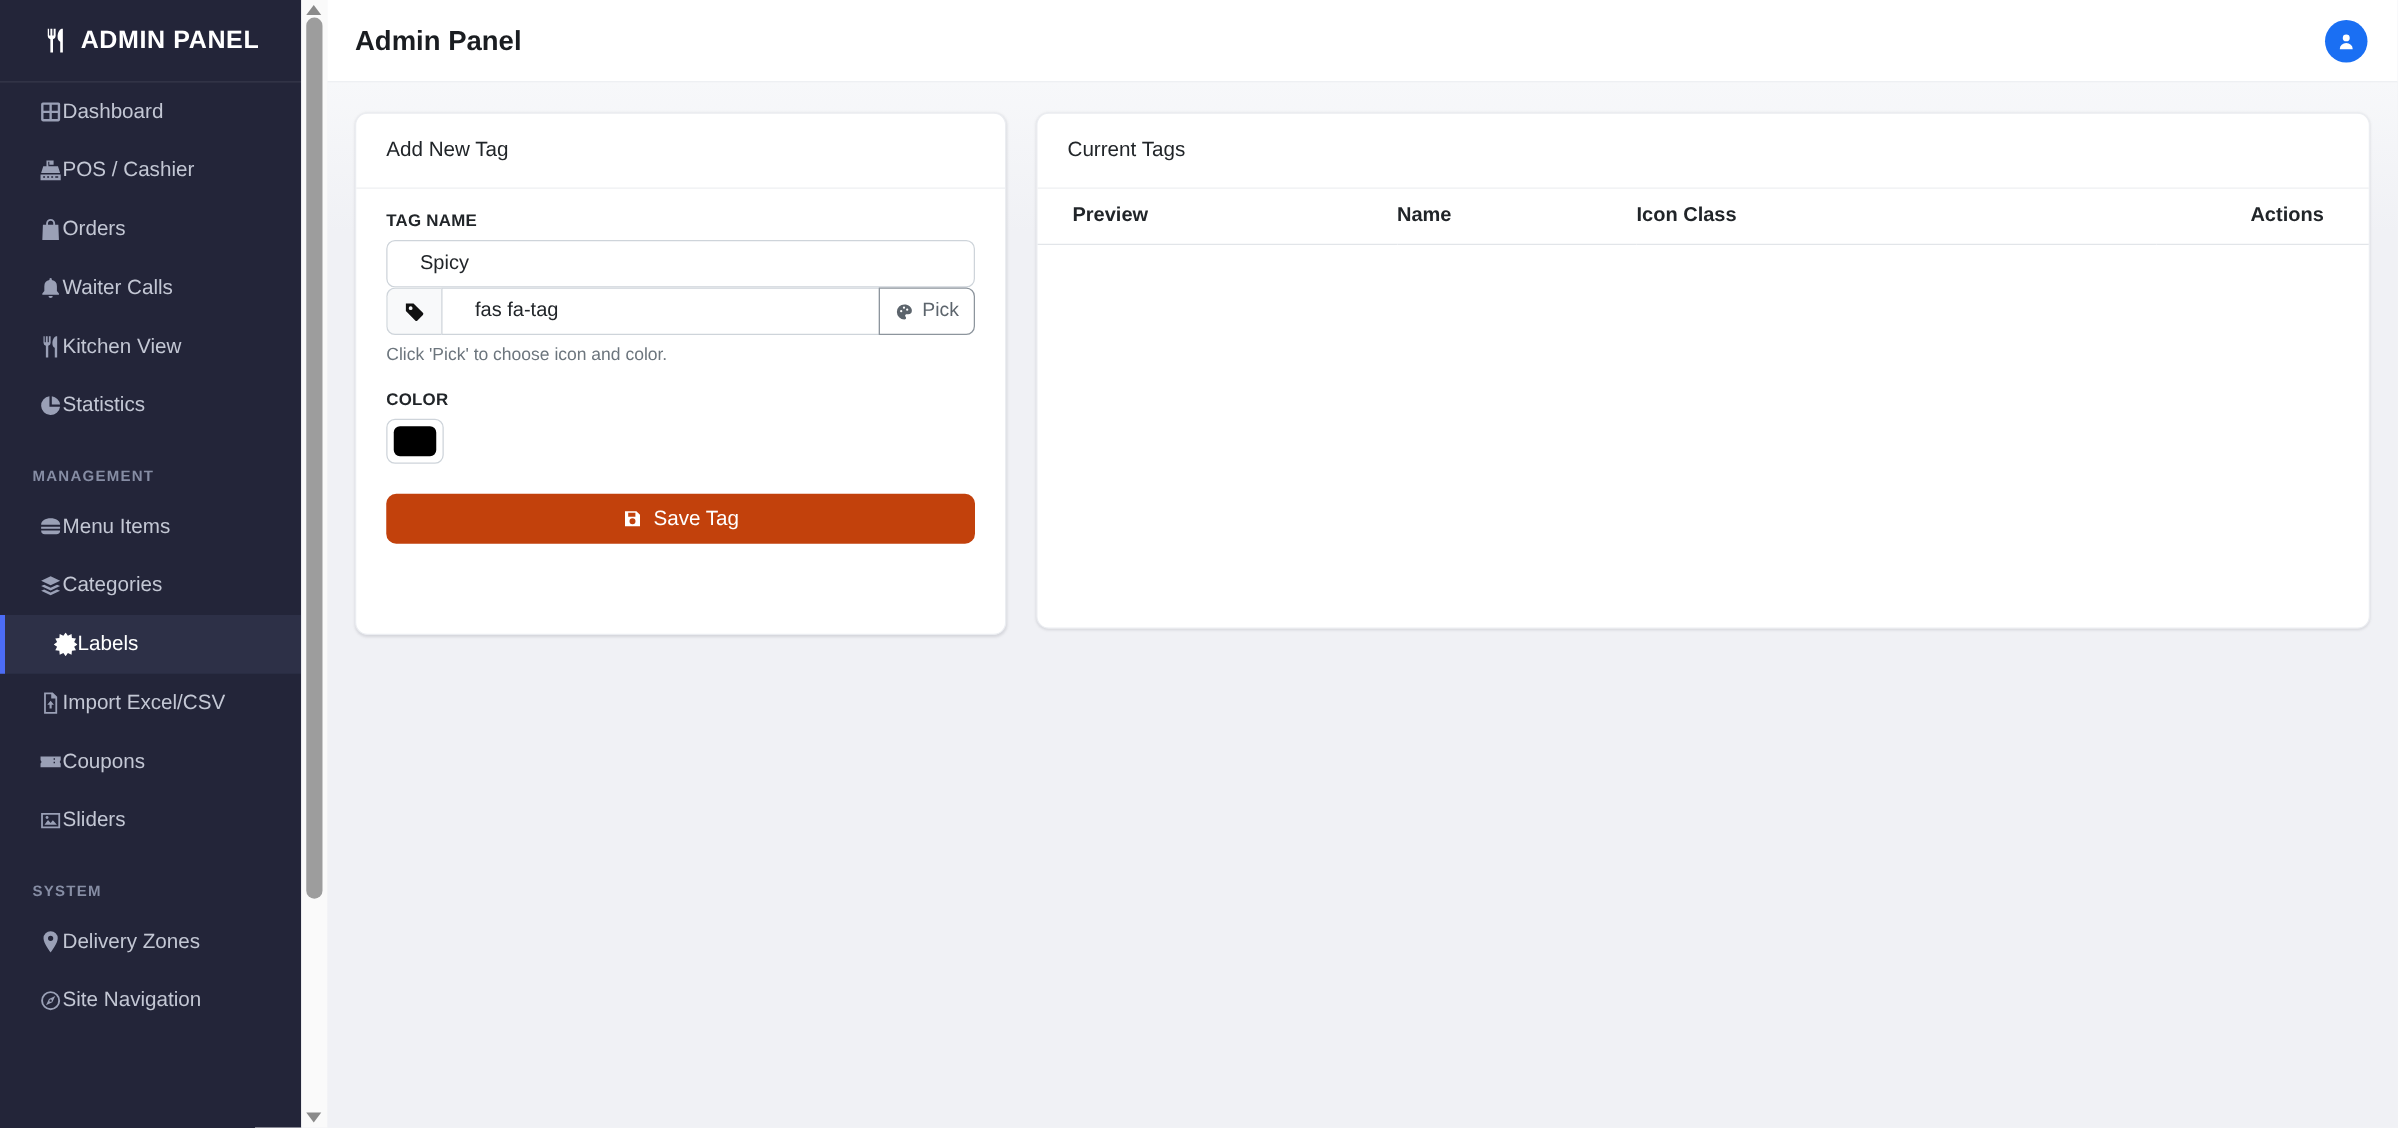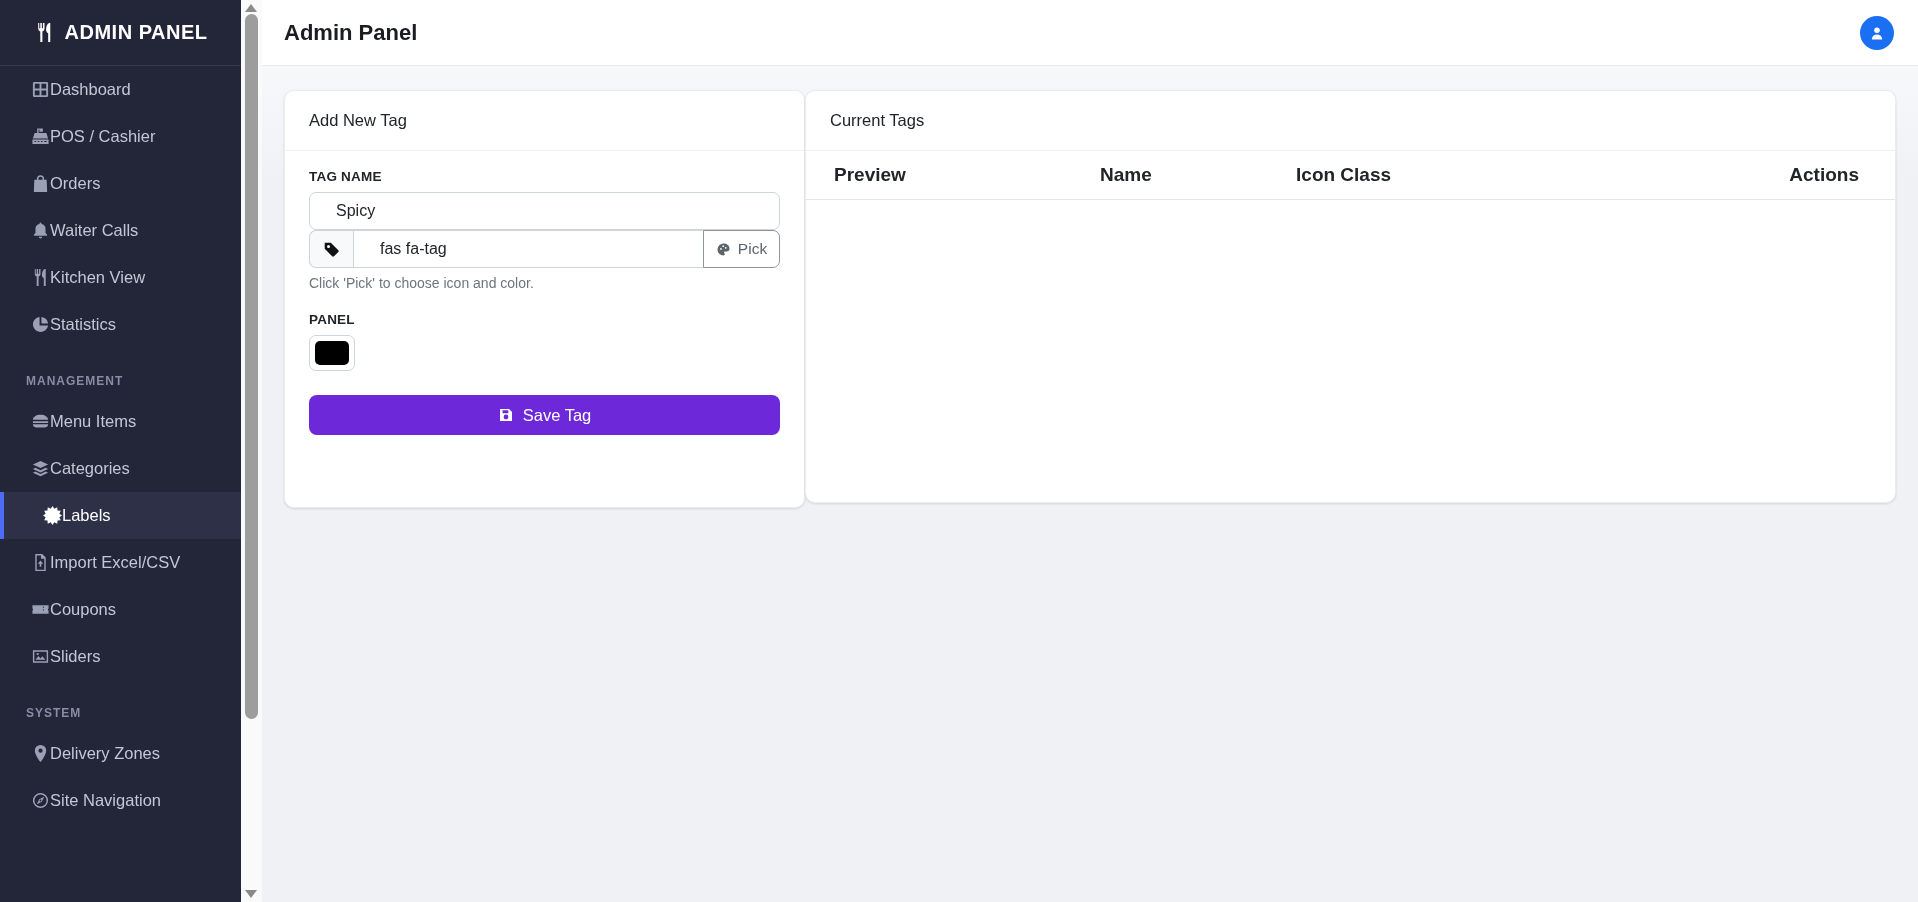--- a/index.html
+++ b/index.html
@@ -57,21 +57,21 @@
     display: flex; align-items: center; justify-content: space-between;
     padding: 0 24px 0 22px;
   }
   .page-title { font-size: 22px; font-weight: 700; color: #1a1d21; }
   .avatar-btn {
     width: 34px; height: 34px; border-radius: 50%; background: #1a6ff3;
     border: none; display: flex; align-items: center; justify-content: center;
     cursor: pointer;
   }
   .avatar-btn svg { width: 18px; height: 18px; }
-  .content { display: flex; padding: 24px 22px 0 22px;
+  .content { display: flex; gap: 24px; padding: 24px 22px 0 22px;
     background: linear-gradient(#f7f8fa, #f0f1f5 120px); height: 836px; }
   .card {
     background: #ffffff; border-radius: 10px;
     box-shadow: 0 1px 3px rgba(20,25,40,.08), 0 1px 2px rgba(20,25,40,.05);
     border: 1px solid #ebedf1;
   }
   .card-header {
     padding: 20px 24px; font-size: 16.5px; color: #212529;
     border-bottom: 1px solid #eef0f2;
   }
@@ -105,29 +105,29 @@
   }
   .pick-btn svg { width: 15px; height: 15px; }
   .helper-text { margin-top: 7px; font-size: 14px; color: #6c757d; }
   .color-swatch {
     width: 46px; height: 36px; border: 1px solid #ced4da; border-radius: 7px;
     background: #fff; padding: 5px; cursor: pointer;
   }
   .color-swatch .inner { width: 100%; height: 100%; border-radius: 5px; }
   .save-btn {
     margin-top: 24px; width: 100%; height: 40px; border: none; border-radius: 8px;
-    background: #6d28d9; color: #ffffff; font-size: 16.5px; font-weight: 500;
+    background: #c2410c; color: #ffffff; font-size: 16.5px; font-weight: 500;
     display: flex; align-items: center; justify-content: center; gap: 9px;
     cursor: pointer; font-family: "Liberation Sans", sans-serif;
   }
   .save-btn svg { width: 16px; height: 16px; }
   
   table.tags-table { width: 100%; border-collapse: collapse; }
   .tags-table th {
-    font-size: 19px; font-weight: 700; color: #212529; text-align: left;
+    font-size: 16px; font-weight: 700; color: #212529; text-align: left;
     padding: 13px 0 13px 0; border-bottom: 1px solid #e2e5e9;
   }
   .tags-table th.c0 { padding-left: 28px; width: 27%; }
   .tags-table th.c1 { width: 18%; }
   .tags-table th.c2 { width: 39%; }
   .tags-table th.c3 { width: 16%; text-align: right; padding-right: 36px; }
   .empty-body { height: 312px; }
 </style>
 </head>
 <body>
@@ -302,21 +302,21 @@
           <input class="text-input" type="text" value="fas fa-tag" style="">
           <button class="pick-btn">
             <svg viewBox="0 0 20 20" fill="currentColor">
                 <path fill-rule="evenodd" d="M10 2a8 8 0 0 0 0 16c1.3 0 1.8-.8 1.8-1.6 0-.5-.2-.9-.5-1.2-.3-.4-.5-.7-.5-1.2 0-.8.7-1.5 1.6-1.5H14a4 4 0 0 0 4-4c0-3.7-3.6-6.5-8-6.5zM5.4 9.2a1.2 1.2 0 1 1 2.4 0 1.2 1.2 0 0 1-2.4 0zm3-3.6a1.2 1.2 0 1 1 2.4 0 1.2 1.2 0 0 1-2.4 0zm4.6.9a1.2 1.2 0 1 1 0 2.4 1.2 1.2 0 0 1 0-2.4z"></path>
               </svg>
             <span>Pick</span>
           </button>
         </div>
         <div class="helper-text">Click 'Pick' to choose icon and color.</div>
 
-        <div class="form-label mt">PANEL</div>
+        <div class="form-label mt">COLOR</div>
         <div class="color-swatch">
           <div class="inner" style="background:#000000"></div>
         </div>
 
         <button class="save-btn">
           <svg viewBox="0 0 20 20" fill="#ffffff">
               <path fill-rule="evenodd" d="M2.5 2.5h11.4l3.6 3.6v11.4H2.5V2.5zm3.2 1.6v3.8h7.2V4.1H5.7zm1.3 8.4a3 3 0 1 0 6 0 3 3 0 0 0-6 0z"></path>
             </svg>
           <span>Save Tag</span>
         </button>

